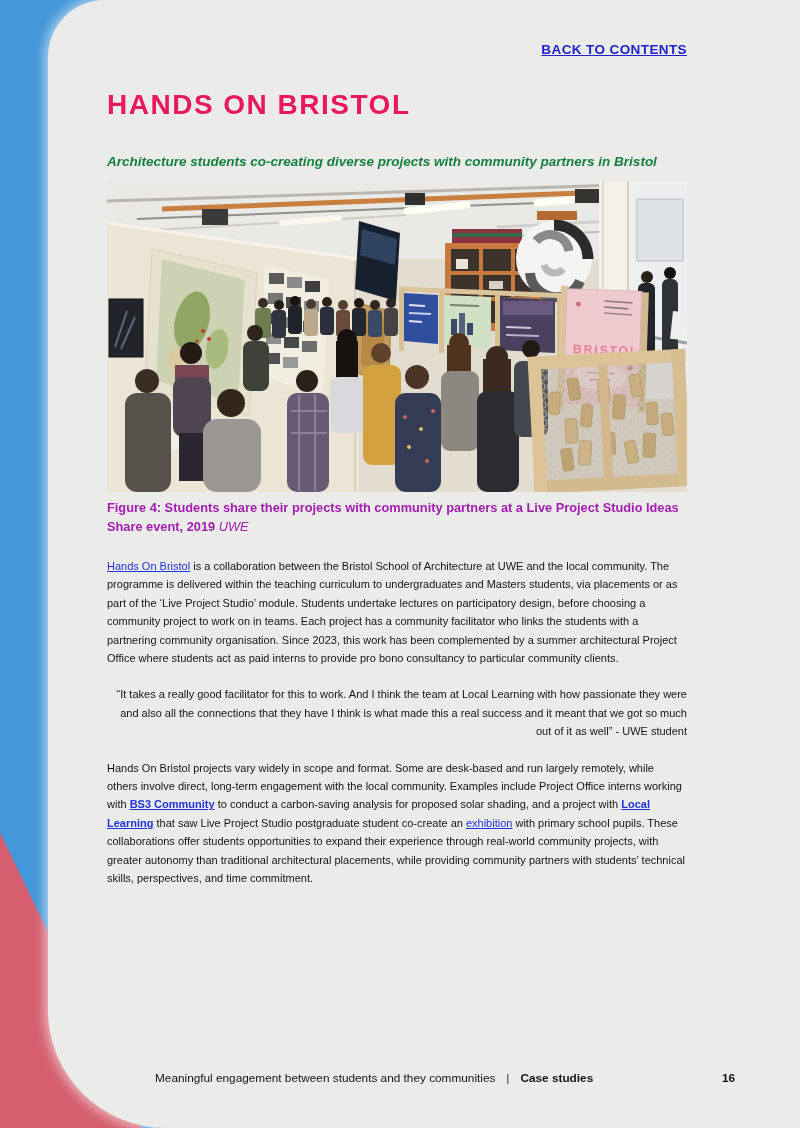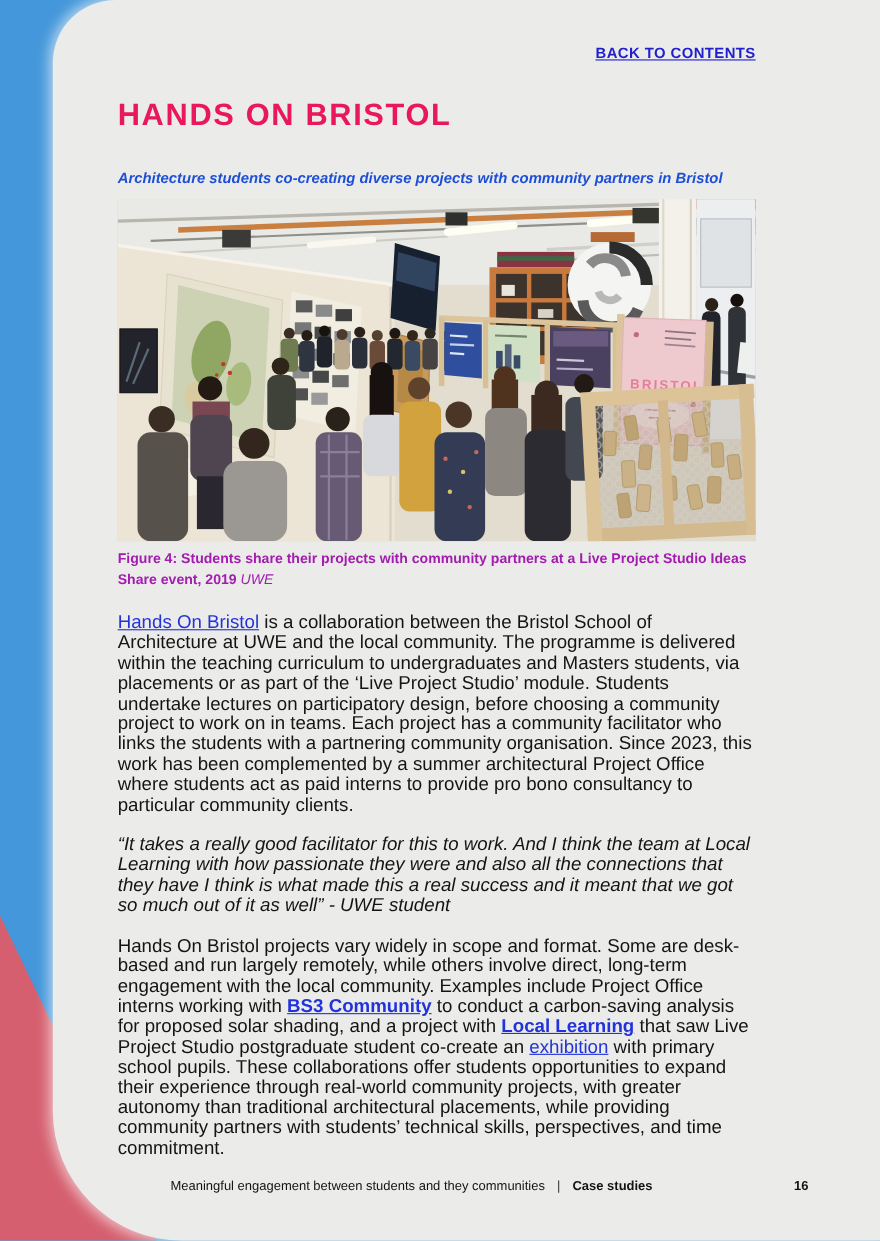--- a/index.html
+++ b/index.html
@@ -24,35 +24,35 @@
   .back-row{padding-top:40px;text-align:right;}
   .back-link{
     font-size:13.5px;font-weight:bold;letter-spacing:.4px;
     color:#2020cc;text-decoration:underline;cursor:pointer;
   }
   h1.title{
     margin:31px 0 0 0;font-size:28px;font-weight:bold;
     letter-spacing:1.5px;color:#e9175e;
   }
   .subtitle{
-    margin-top:33px;font-size:13.5px;font-weight:bold;font-style:italic;color:#1d4ed8;
+    margin-top:33px;font-size:13.5px;font-weight:bold;font-style:italic;color:#15803d;
   }
   .photo-wrap{margin-top:12px;width:580px;height:311px;background:#ddd6c8;overflow:hidden;}
   .photo-wrap svg{display:block;}
   .caption{
     margin-top:6px;font-size:12.8px;line-height:19px;font-weight:bold;color:#a21caf;
   }
   .caption .credit{font-weight:normal;font-style:italic;}
   h2.section{
     margin:26px 0 0 0;font-size:17.5px;font-weight:bold;color:#111;letter-spacing:.2px;
   }
   p.body{
-    margin:21px 0 0 0;font-size:17px;line-height:18.4px;color:#141414;
-  }
-  p.body.quote{font-style:italic;margin-top:18px;}
+    margin:21px 0 0 0;font-size:11px;line-height:18.4px;color:#141414;
+  }
+  p.body.quote{margin-top:18px;text-align:right;}
   p.body + p.body{margin-top:18px;}
   a.blink{color:#2233d9;text-decoration:underline;cursor:pointer;}
   a.blink.b{font-weight:bold;}
   .footer{
     position:absolute;left:107px;top:1071px;width:580px;
     display:flex;align-items:baseline;font-size:11.8px;color:#131313;
   }
   .footer .div{margin:0 11px;color:#333;}
   .footer .sect{font-weight:bold;}
   .footer .pg{margin-left:auto;font-weight:bold;}

